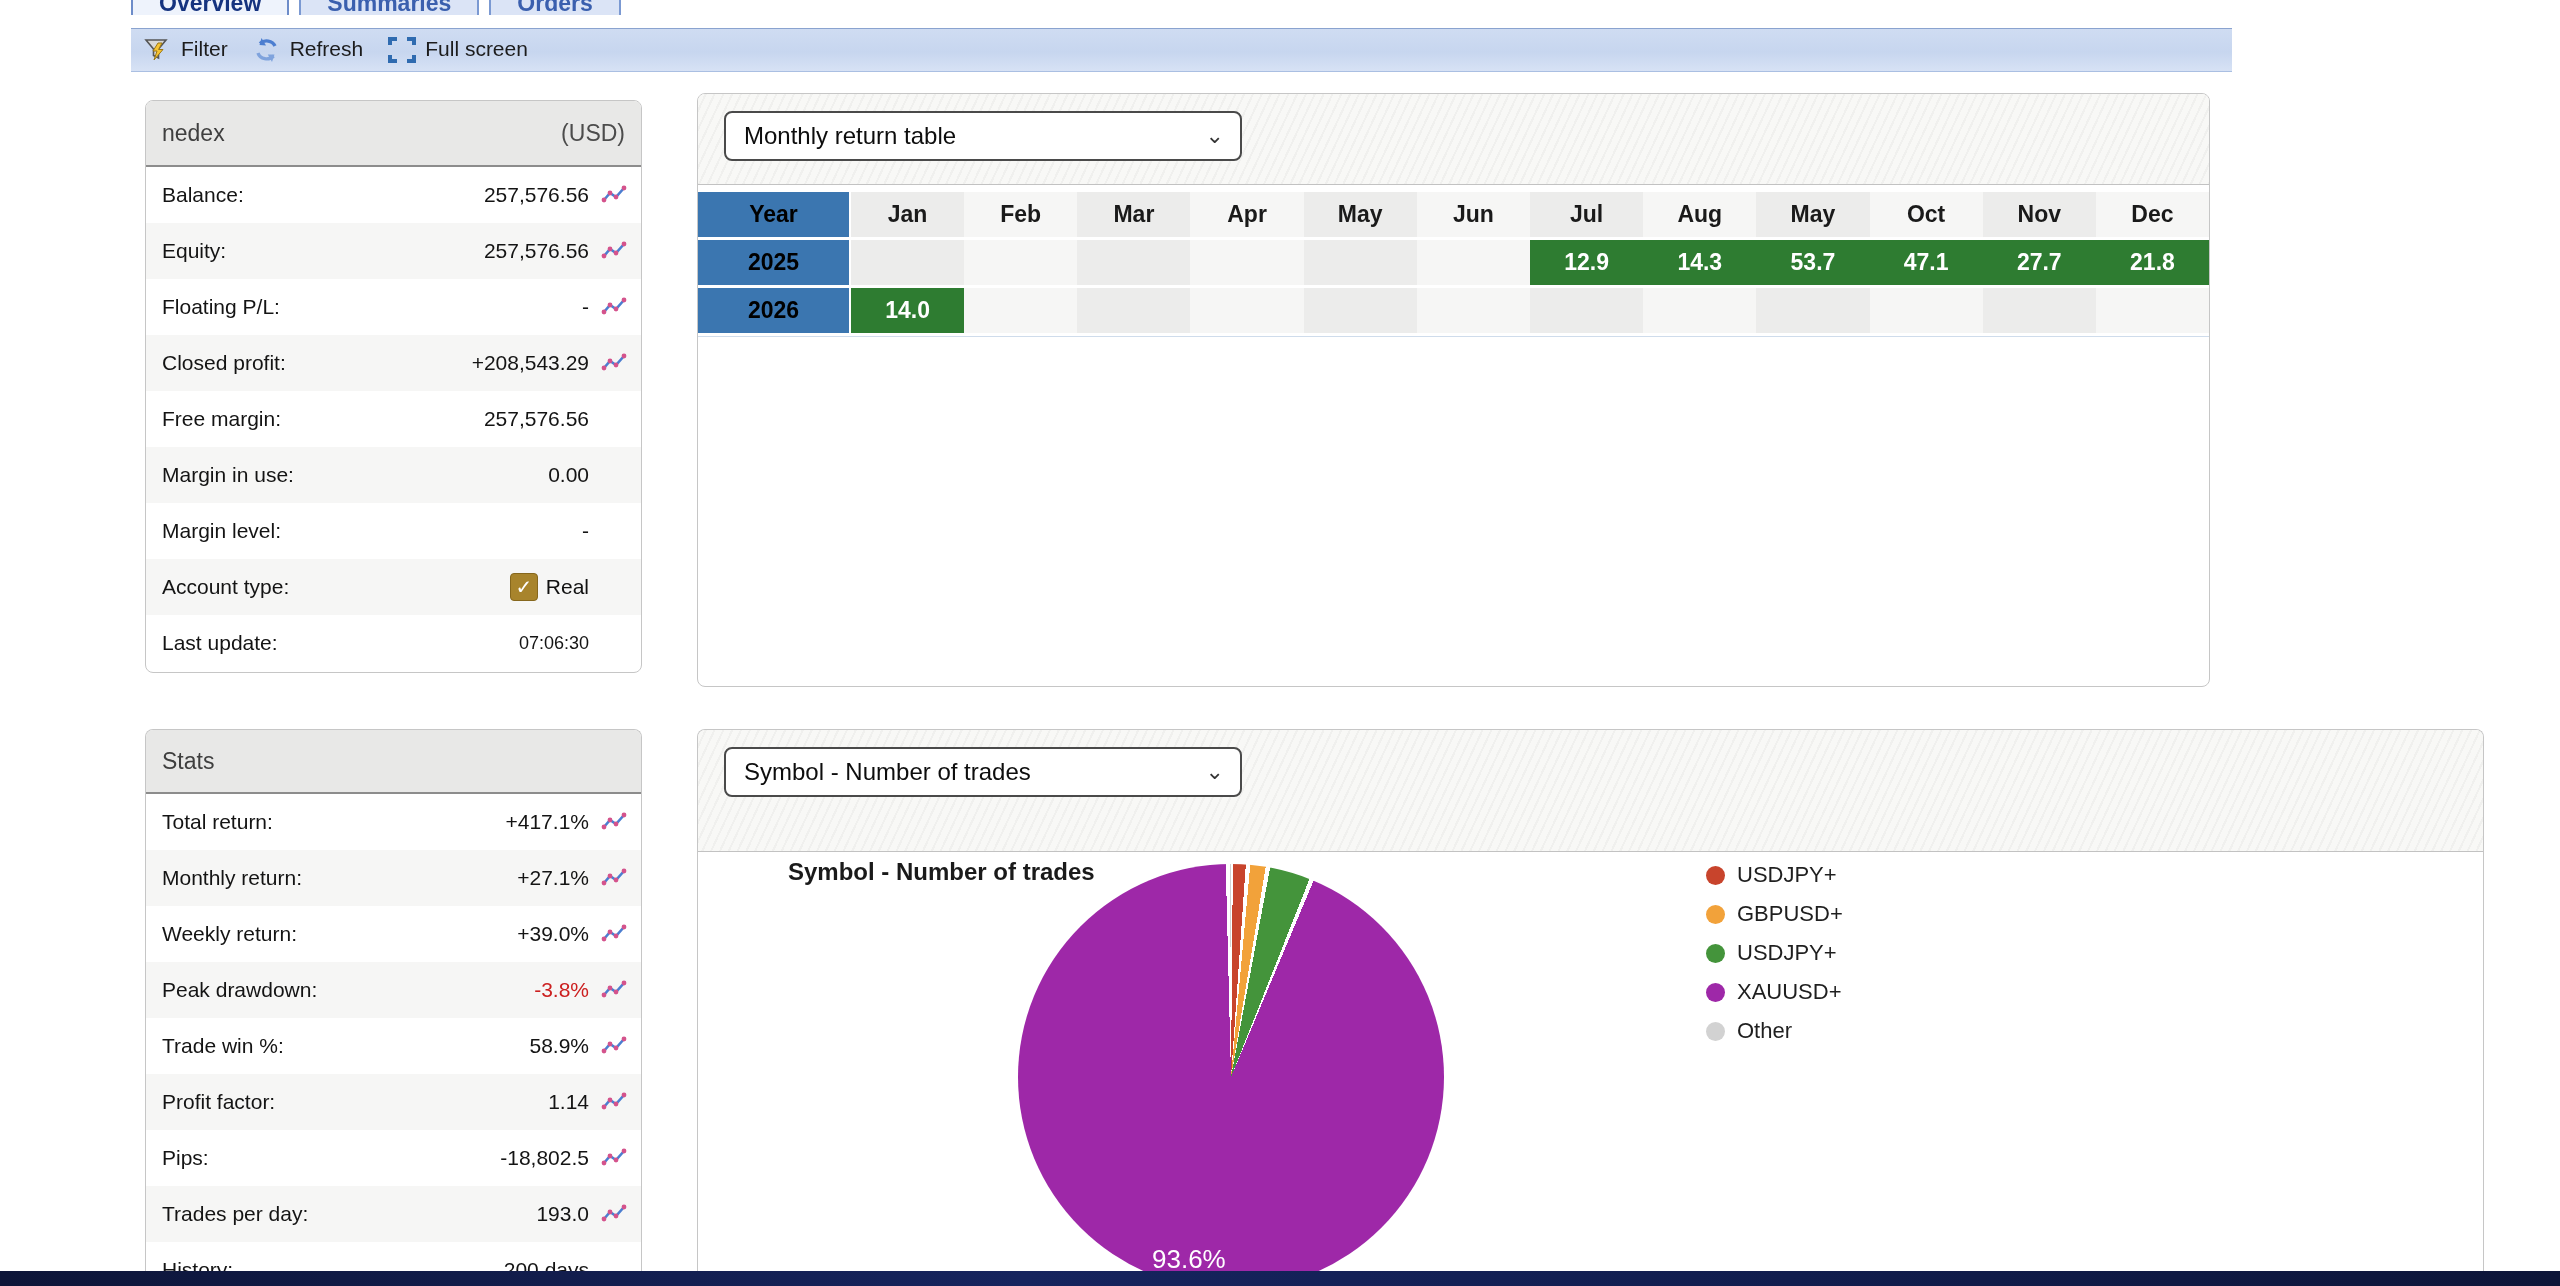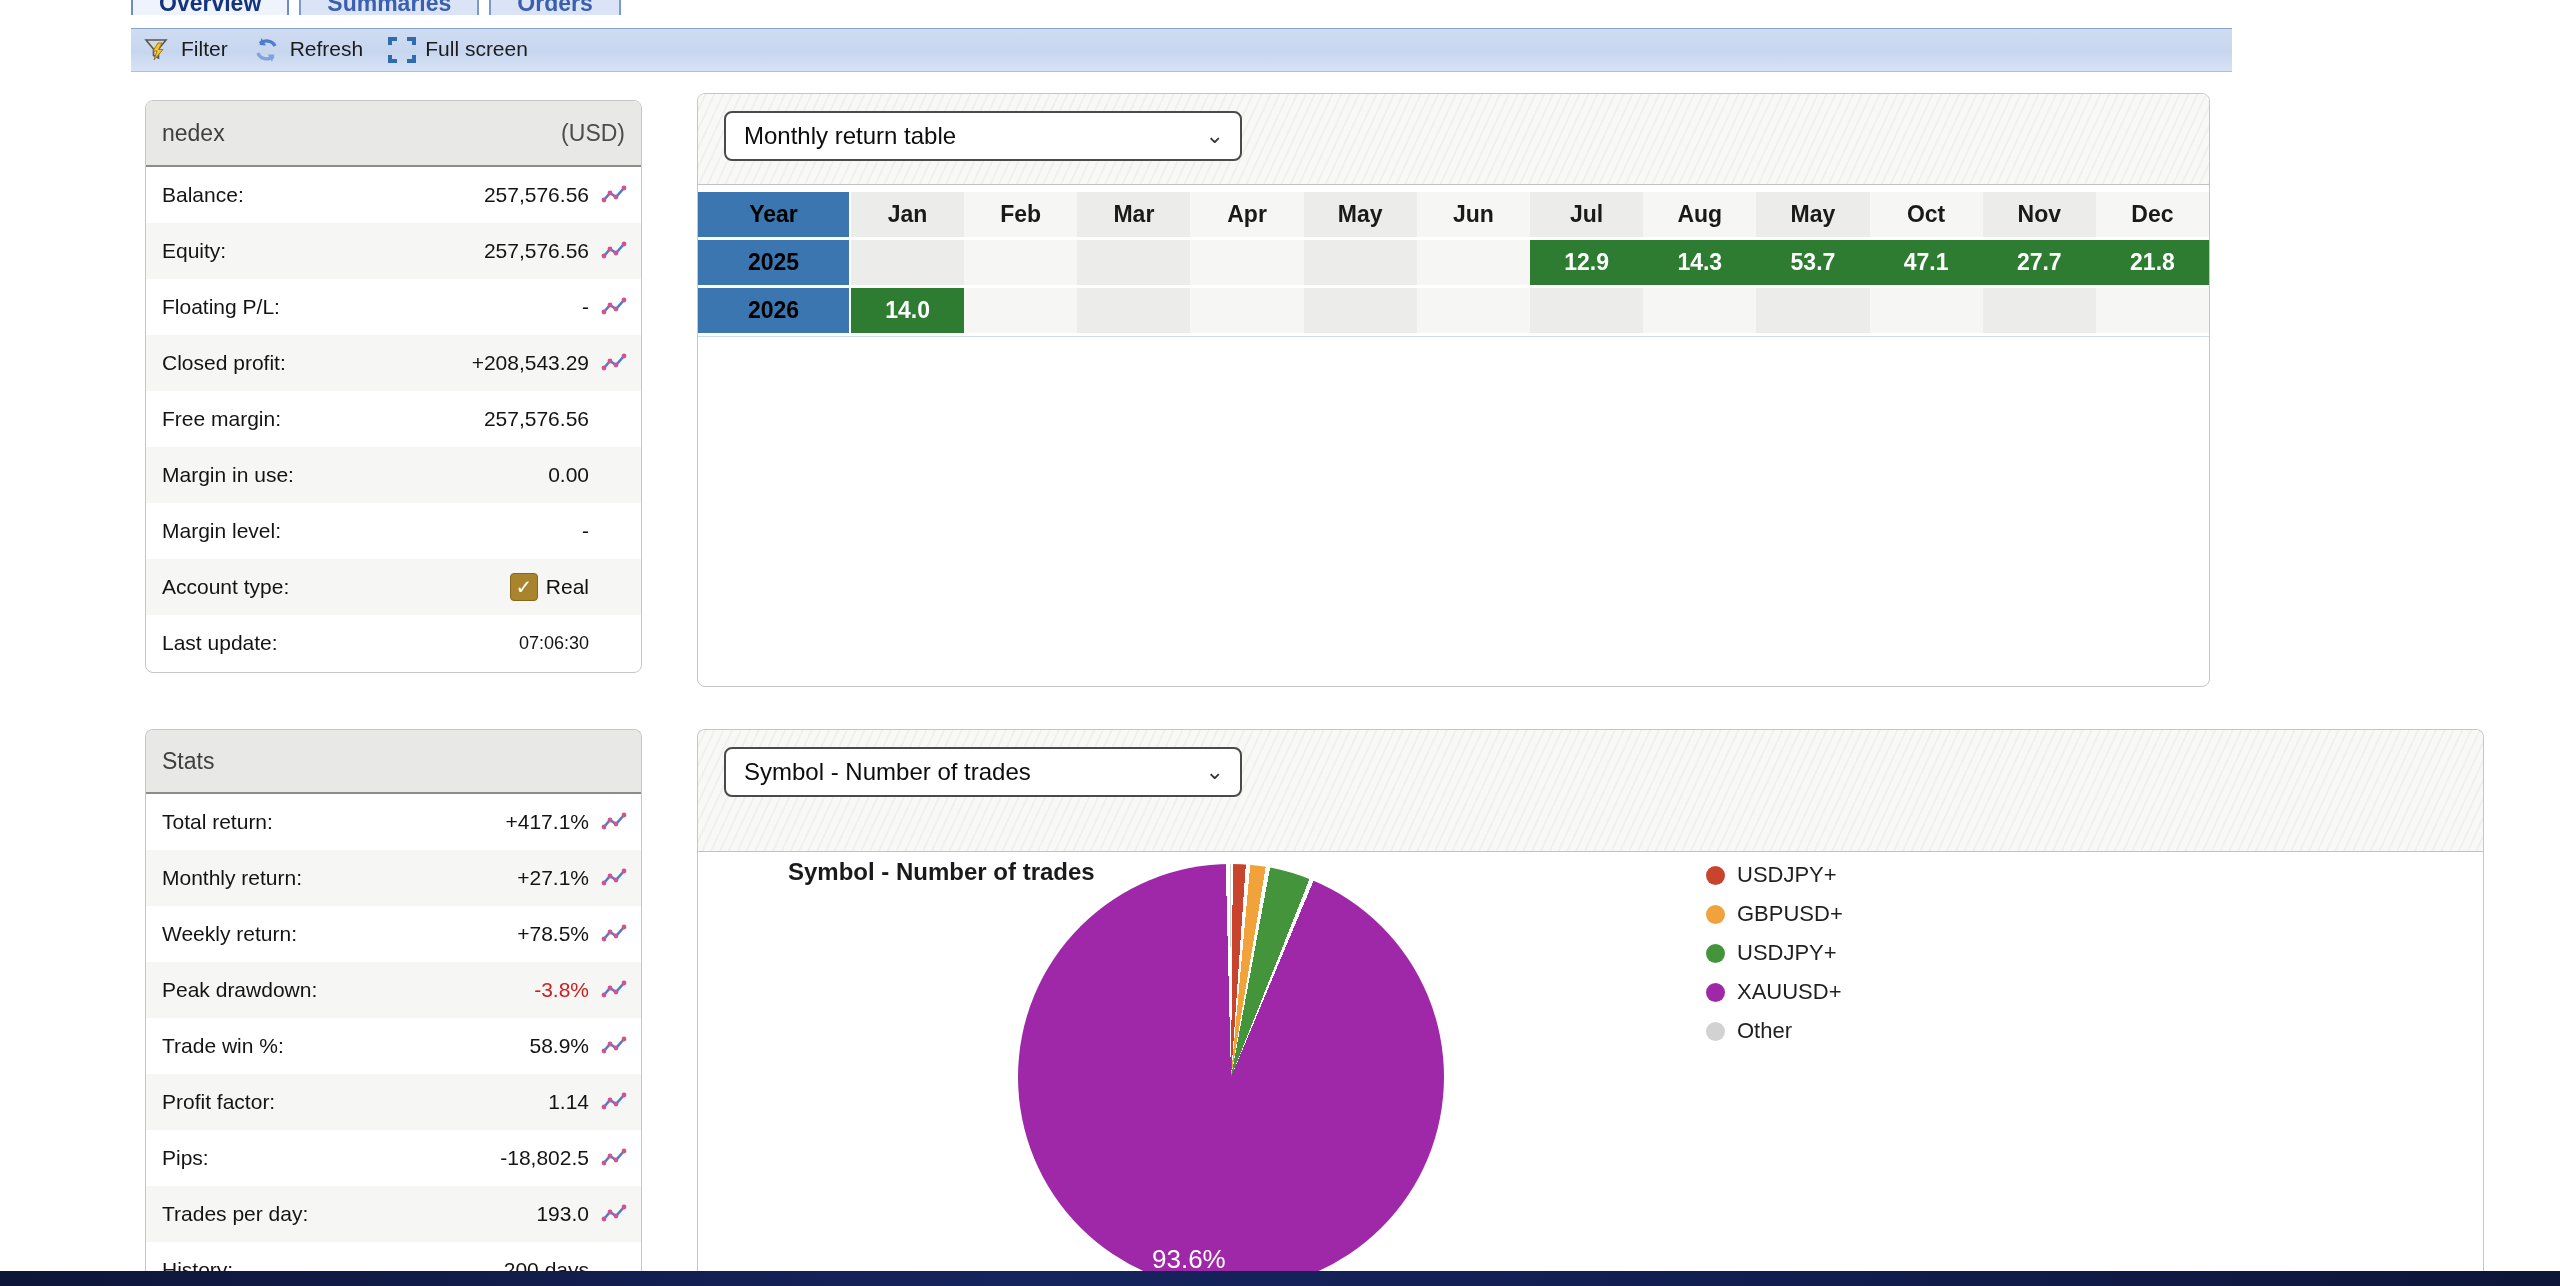--- a/index.html
+++ b/index.html
@@ -281,21 +281,21 @@
         <polyline points="3,16 9,9 15,13 23,4" fill="none" stroke="#4c7ed0" stroke-width="2.6"></polyline>
         <circle cx="3" cy="16" r="2.4" fill="#d4538c"></circle>
         <circle cx="9" cy="9" r="2.4" fill="#d4538c"></circle>
         <circle cx="15" cy="13" r="2.4" fill="#d4538c"></circle>
         <circle cx="23" cy="4" r="2.4" fill="#d4538c"></circle>
       </svg>
     </span>
   </div>
         <div class="inforow">
     <span class="lbl">Weekly return:</span>
-    <span class="val">+78.5%</span>
+    <span class="val">+39.0%</span>
 
     <span class="icon-slot">
       <svg width="27" height="22" viewBox="0 0 27 22">
         <polyline points="3,16 9,9 15,13 23,4" fill="none" stroke="#4c7ed0" stroke-width="2.6"></polyline>
         <circle cx="3" cy="16" r="2.4" fill="#d4538c"></circle>
         <circle cx="9" cy="9" r="2.4" fill="#d4538c"></circle>
         <circle cx="15" cy="13" r="2.4" fill="#d4538c"></circle>
         <circle cx="23" cy="4" r="2.4" fill="#d4538c"></circle>
       </svg>
     </span>

